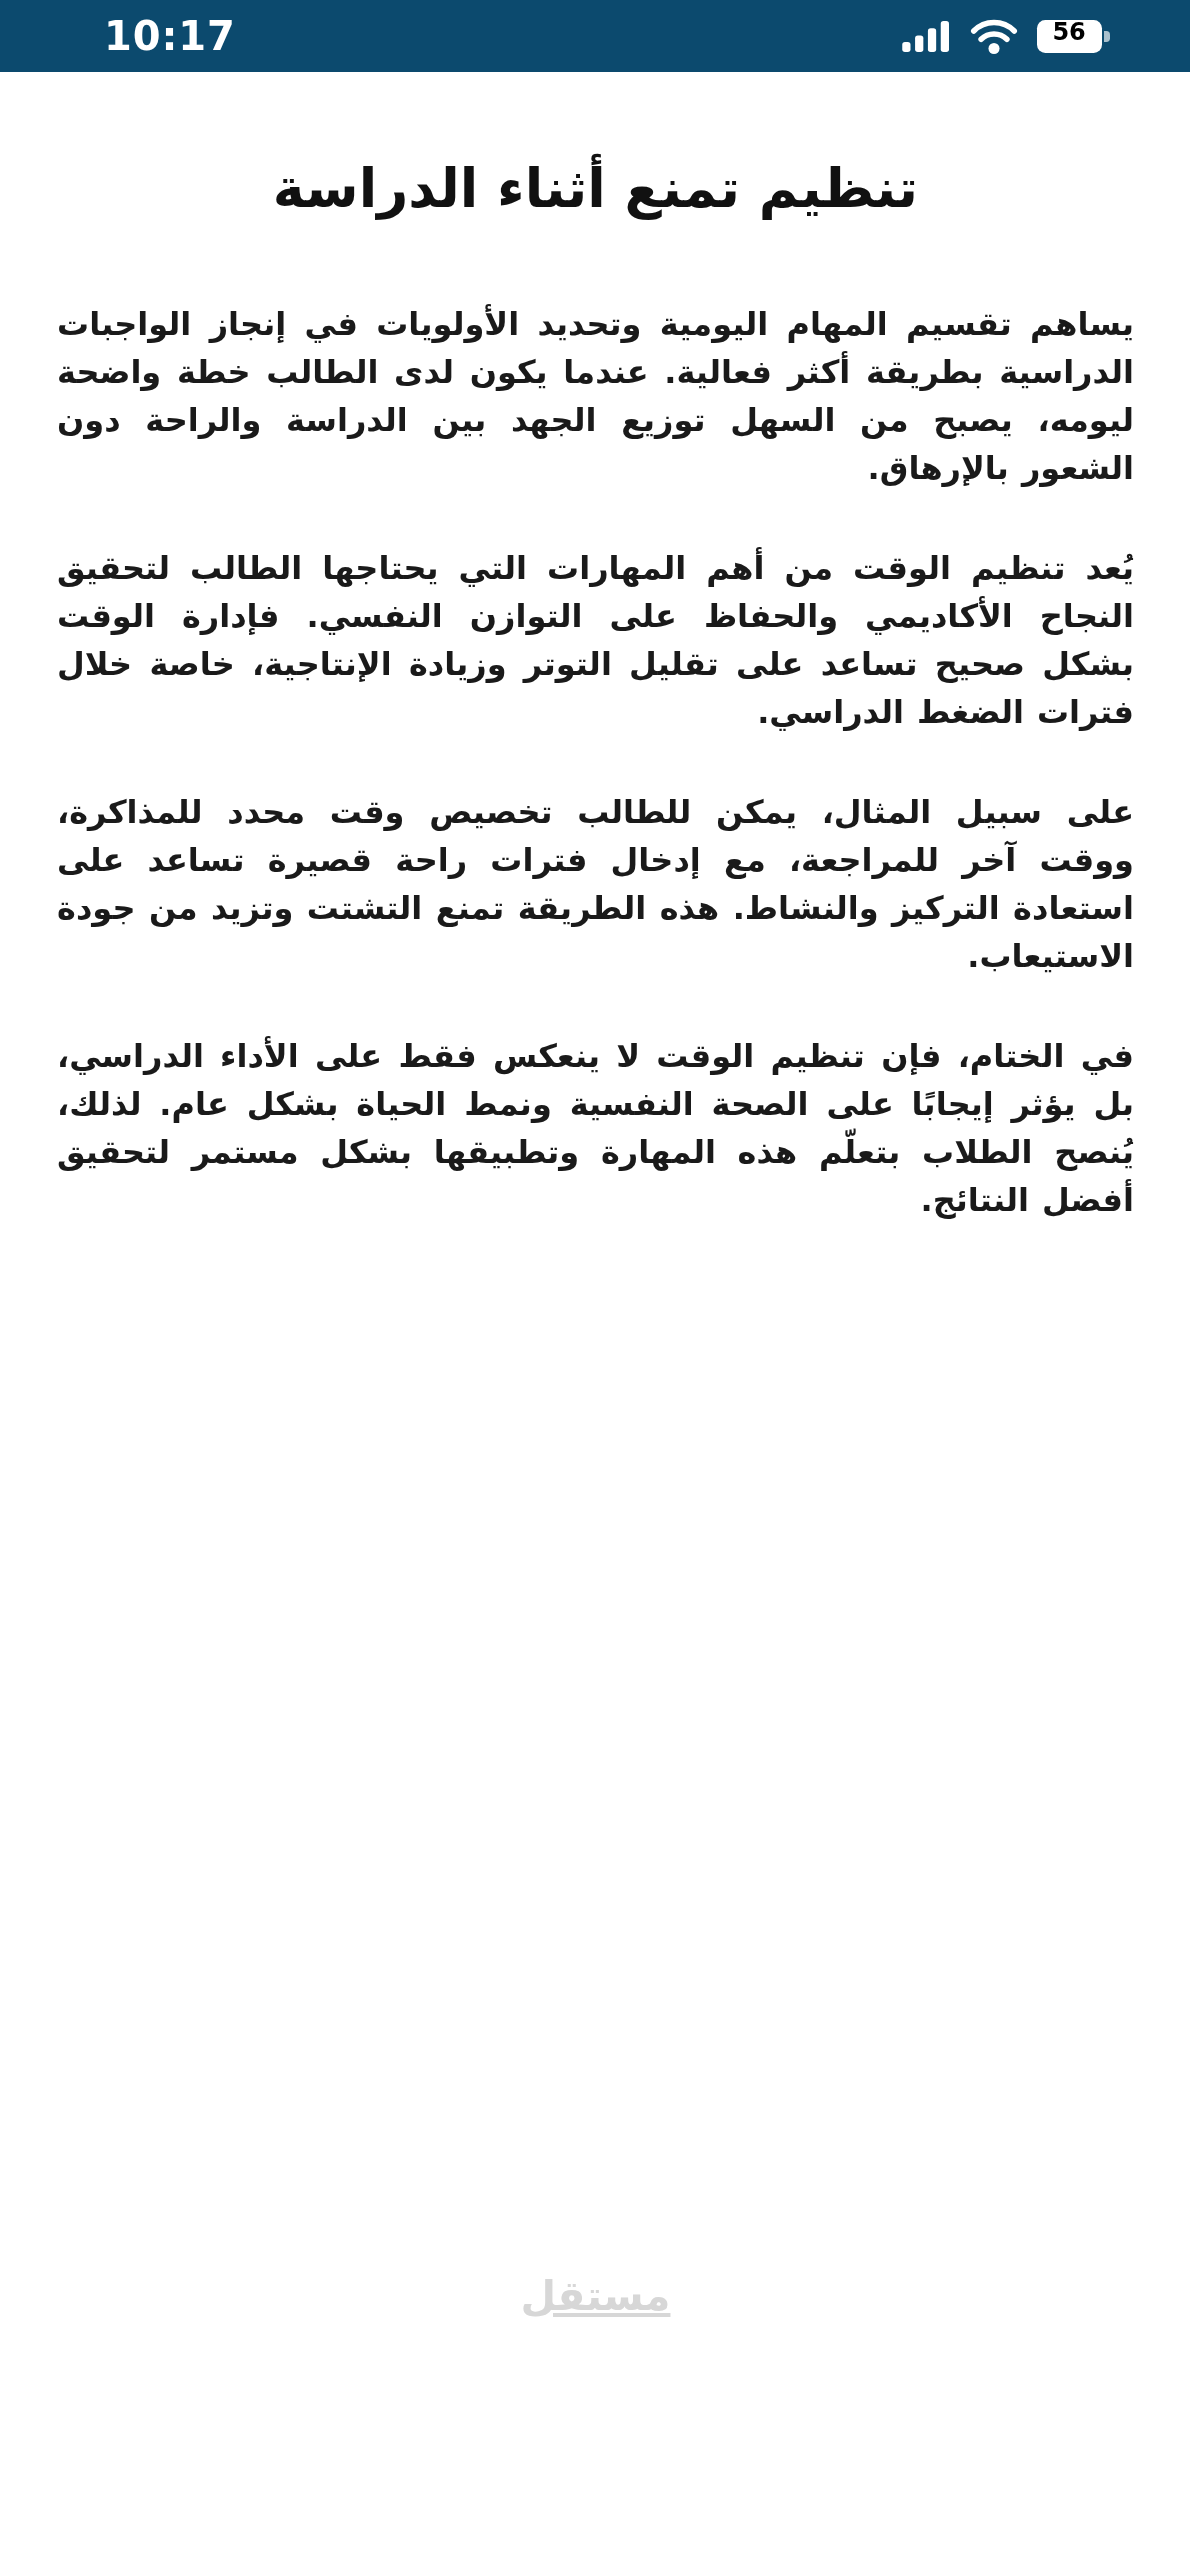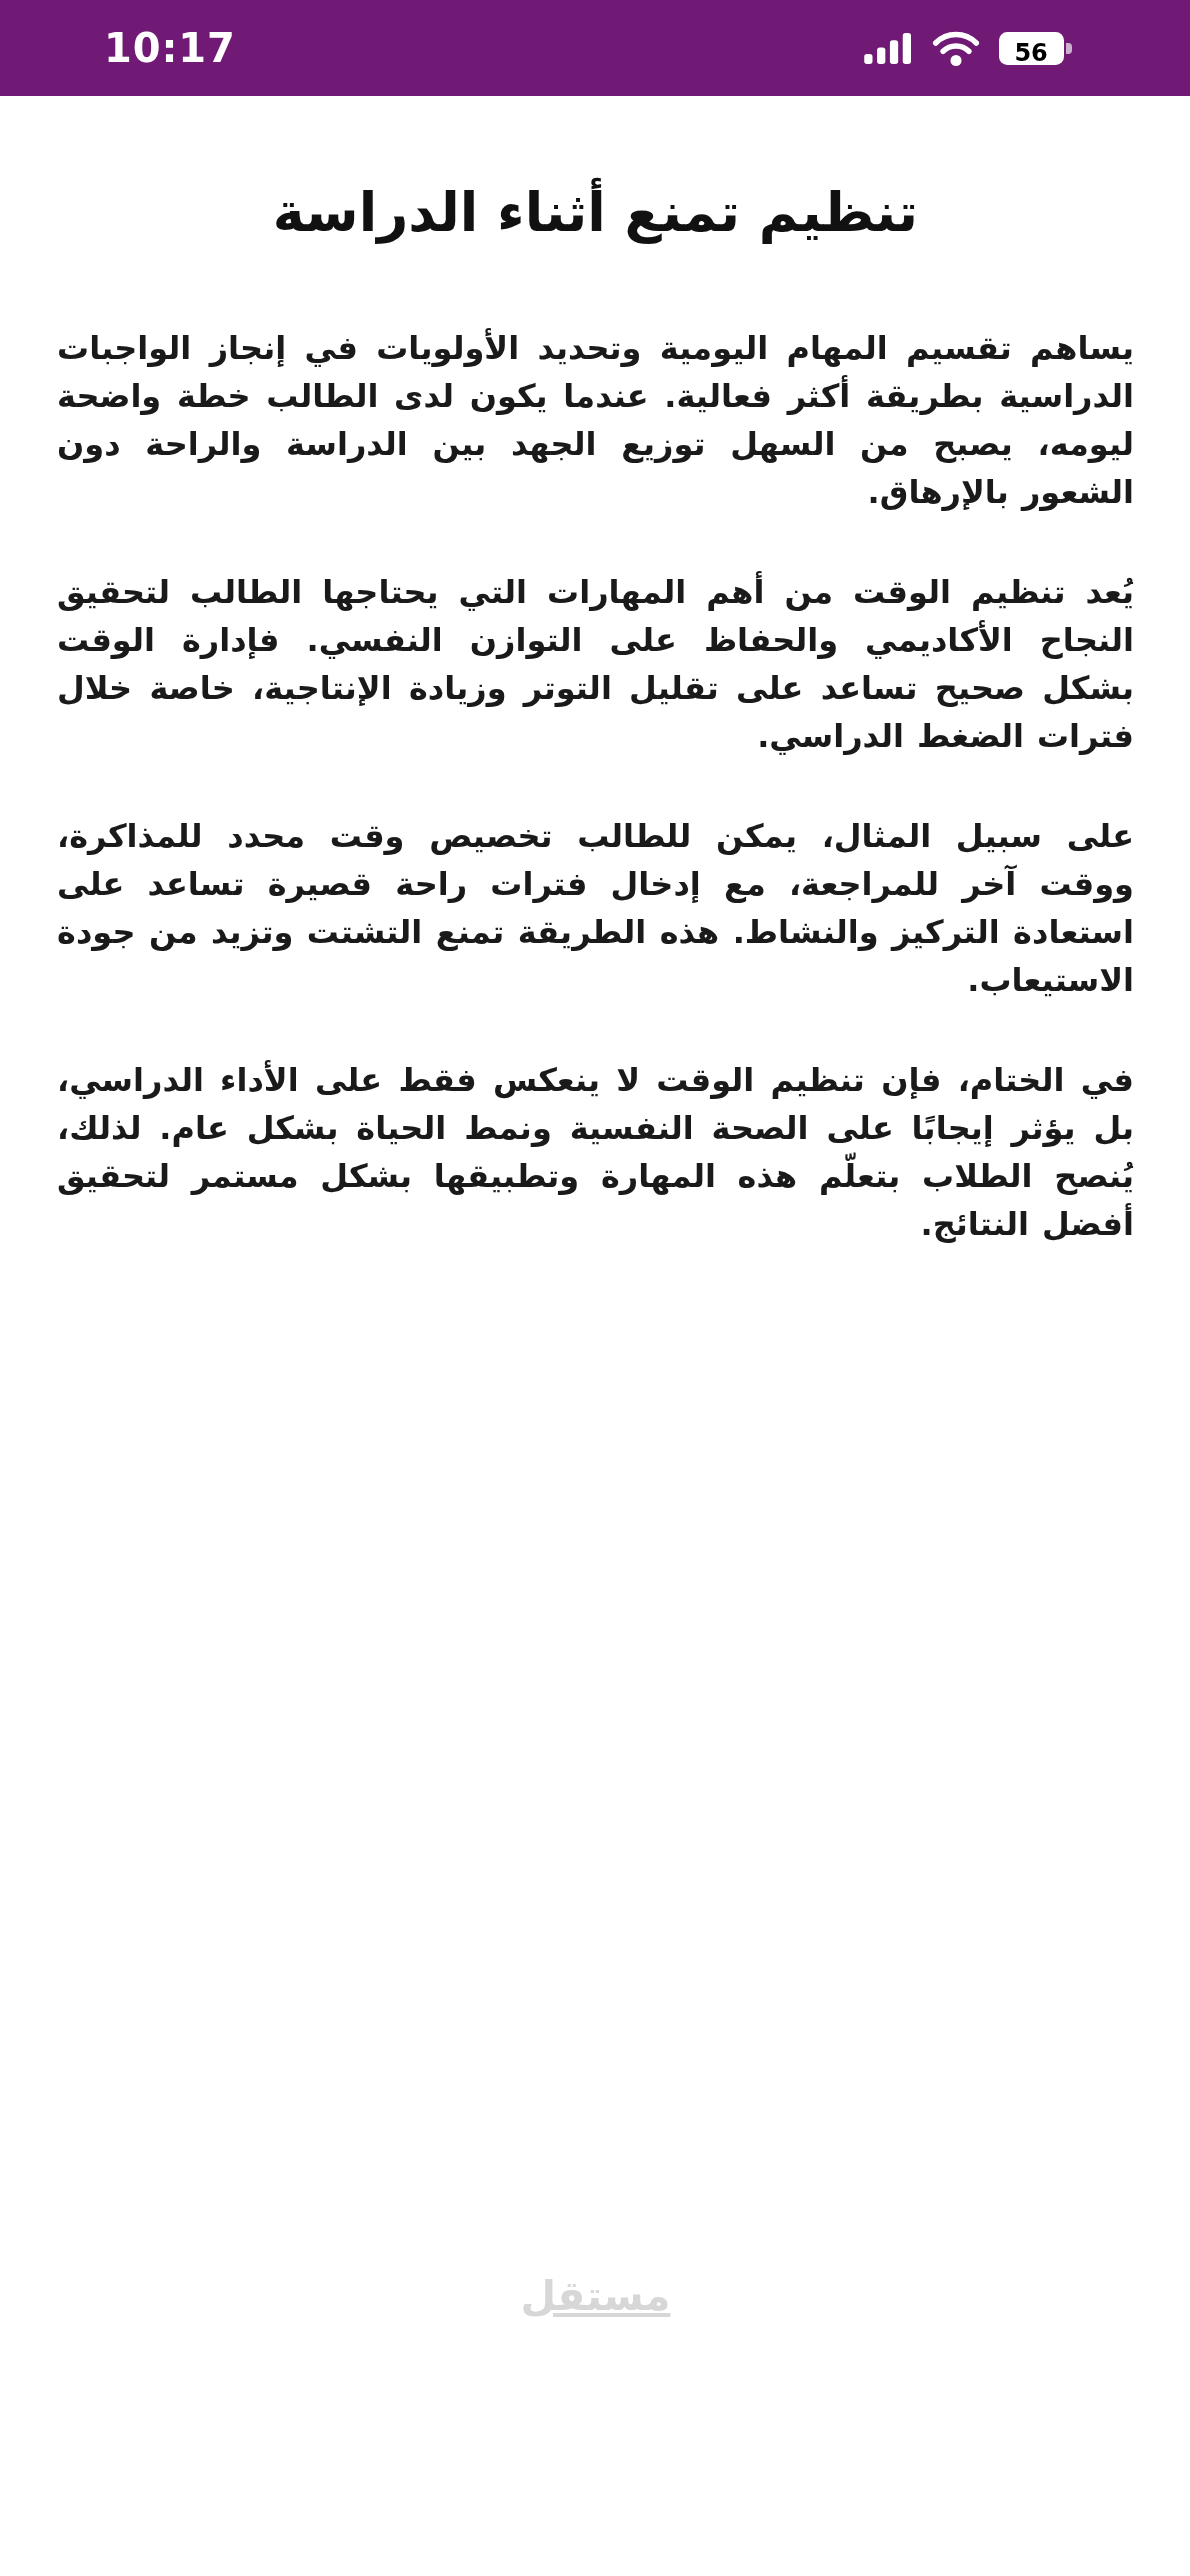--- a/index.html
+++ b/index.html
@@ -12,26 +12,26 @@
     position: relative;
     width: 1191px;
     height: 2576px;
     background: #ffffff;
     overflow: hidden;
     margin: 0 auto;
   }
 
   
   .status-bar {
-    height: 96px;
-    background: #701a75;
+    height: 72px;
+    background: #0c4a6e;
     display: flex;
     align-items: center;
     justify-content: space-between;
-    padding: 0 120px 0 104px;
+    padding: 0 82px 0 104px;
     box-sizing: border-box;
   }
   .status-time {
     color: #ffffff;
     font-size: 40px;
     font-weight: 600;
     letter-spacing: 0.9px;
     font-family: "DejaVu Sans", sans-serif;
   }
   .status-icons {
@@ -40,21 +40,21 @@
     gap: 18.5px;
   }
   .icon-wrap { display: flex; align-items: center; }
   .battery {
     position: relative;
     width: 65px;
     height: 33px;
     background: #ffffff;
     border-radius: 8.3px;
     display: flex;
-    align-items: flex-end;
+    align-items: flex-start;
     justify-content: center;
     margin-right: 7.4px;
   }
   .battery::after {
     content: "";
     position: absolute;
     right: -8.3px;
     top: 11px;
     width: 5.6px;
     height: 11px;

